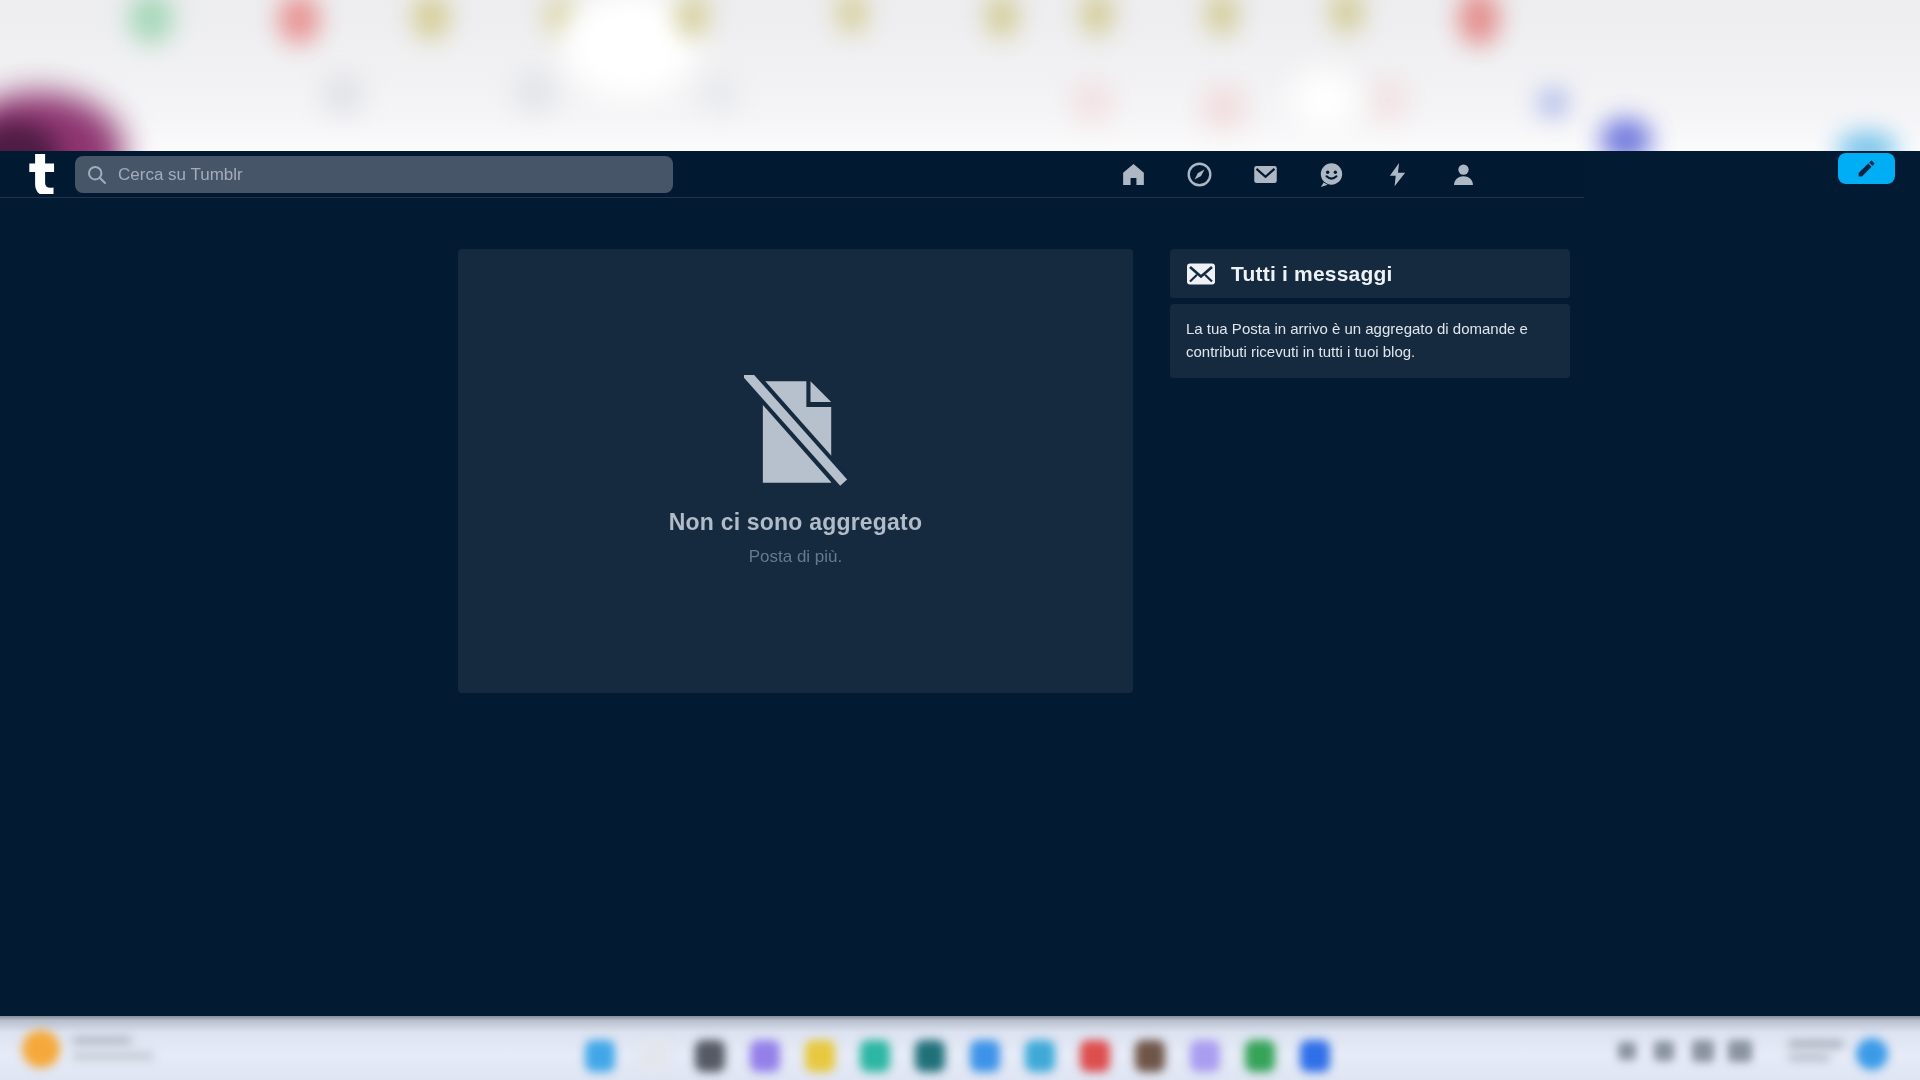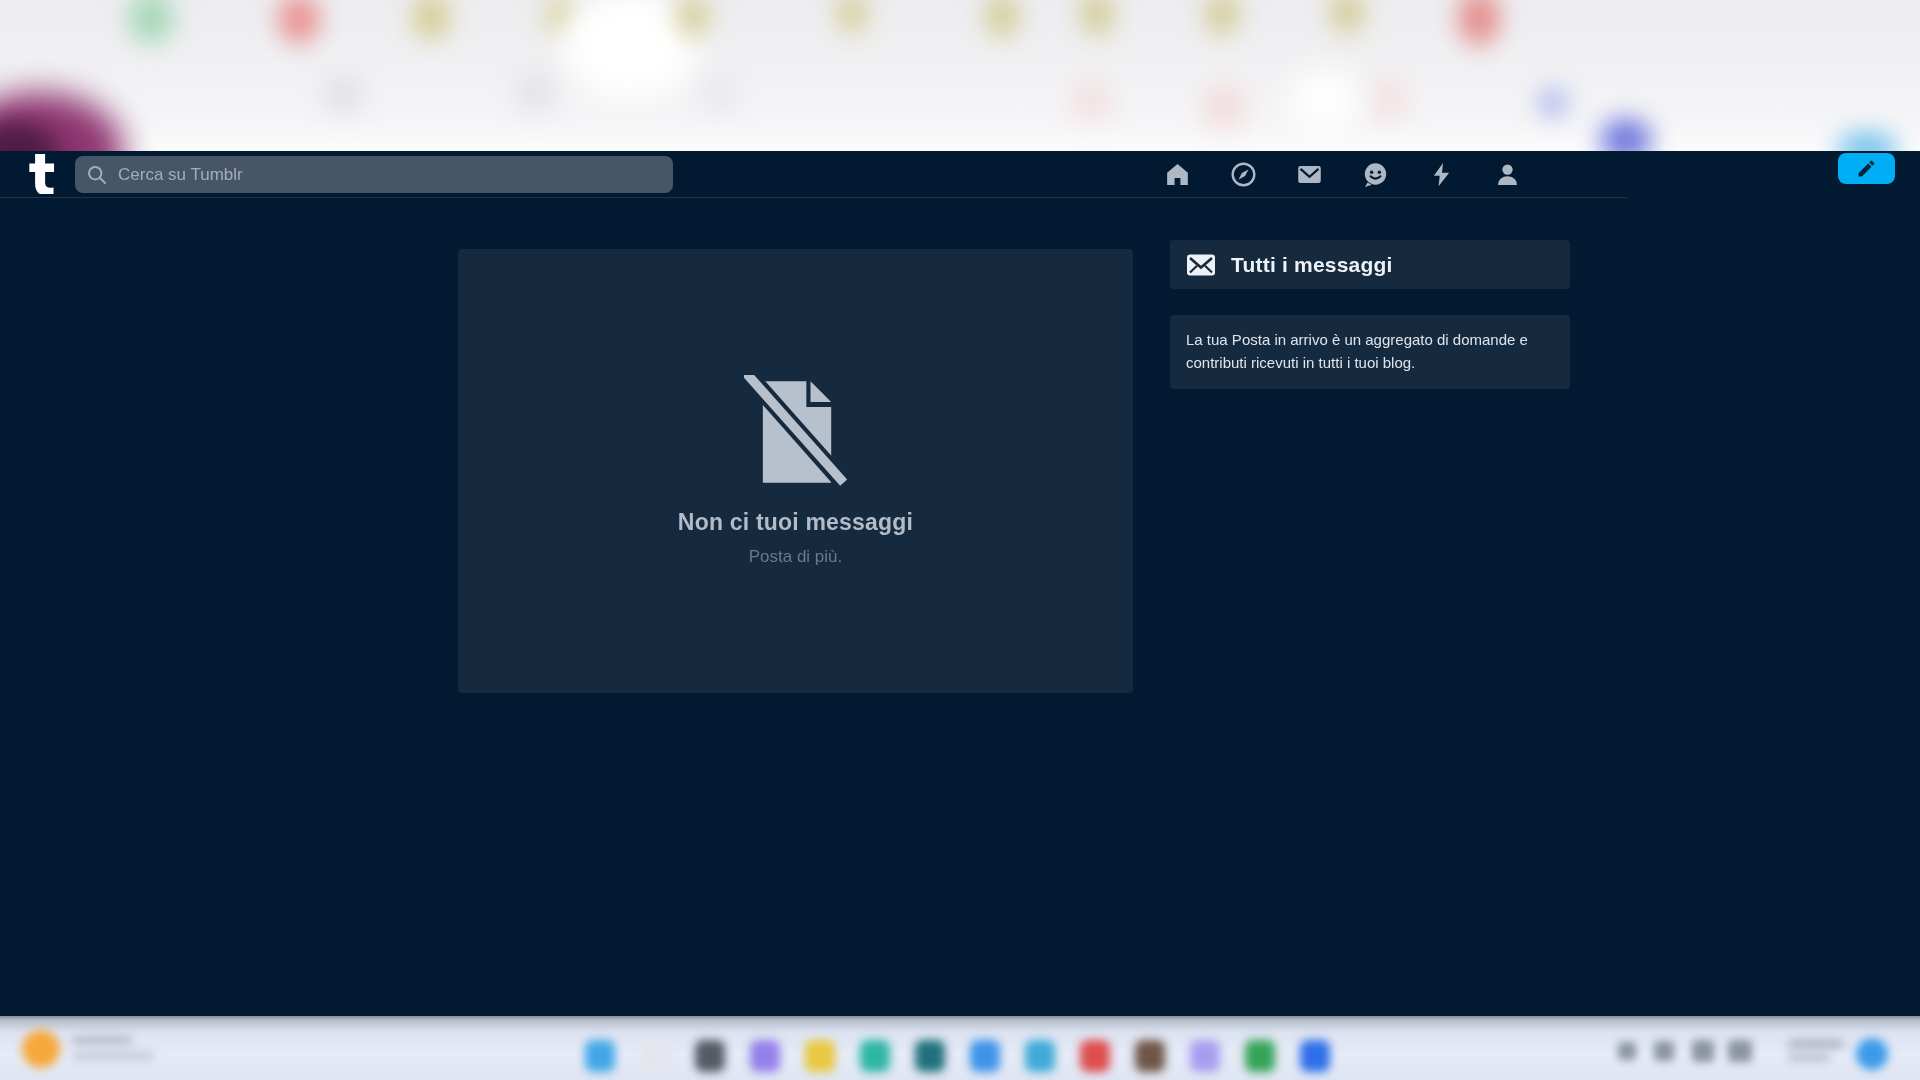--- a/index.html
+++ b/index.html
@@ -13,21 +13,21 @@
     position:absolute;left:0;top:0;width:1920px;height:151px;
     background:linear-gradient(180deg,#ededf0 0%,#f1f1f3 45%,#f5f5f7 78%,#fbfbfc 100%);
     overflow:hidden;
   }
   .blob{position:absolute;border-radius:50%;filter:blur(12px);}
   .blob.soft{filter:blur(16px);}
   
   .navbar{
     position:absolute;left:0;top:151px;width:1584px;height:46px;
     background:#021a31;border-bottom:1px solid #223349;
-    display:flex;align-items:center;padding-left:44px;
+    display:flex;align-items:center;
   }
   .logo{
     position:absolute;left:26px;top:3px;width:34px;height:40px;
     color:#ffffff;cursor:pointer;
   }
   .searchbar{
     position:absolute;left:75px;top:5px;width:598px;height:37px;
     background:#475569;border-radius:8px;
     display:flex;align-items:center;padding:0 12px;box-sizing:border-box;gap:9px;
   }
@@ -60,28 +60,28 @@
     background:#15293f;border-radius:4px;
     display:flex;flex-direction:column;align-items:center;
     padding-top:126px;box-sizing:border-box;
   }
   .empty-title{
     margin-top:18px;font-size:23px;font-weight:bold;color:#b2bcc9;letter-spacing:.2px;
   }
   .empty-sub{
     margin-top:11px;font-size:17px;color:#68798f;cursor:pointer;
   }
-  .side{position:absolute;left:1170px;top:42px;width:400px;}
+  .side{position:absolute;left:1170px;top:51px;width:400px;}
   .side-header{
     height:49px;background:#15293f;border-radius:4px;
     display:flex;align-items:center;padding:0 16px;box-sizing:border-box;gap:15px;
   }
   .side-header .title{font-size:21px;font-weight:bold;color:#eef1f5;letter-spacing:.2px;}
   .side-info{
-    margin-top:26px;background:#15293f;border-radius:4px;
+    margin-top:6px;background:#15293f;border-radius:4px;
     padding:13px 16px 15px 16px;box-sizing:border-box;
     font-size:15px;line-height:23px;color:#dfe5ec;
   }
   
   .taskbar{
     position:absolute;left:0;top:1016px;width:1920px;height:64px;
     background:linear-gradient(180deg,#878d96 0%,#b8bfcd 7%,#dde3f1 26%,#e6ebf7 60%,#dfe5f3 100%);
     overflow:hidden;
   }
   .tb-blur{position:absolute;filter:blur(5px);border-radius:8px;}
@@ -185,21 +185,21 @@
 
 <div class="content">
 
   <div class="empty-panel">
     <svg width="104" height="116" viewBox="0 0 100 112">
       <path fill="#b7c1ce" d="M18 6 H60 V31 H84 V104 H18 Z"></path>
       <path fill="#b7c1ce" d="M64 6 L84 26 H64 Z"></path>
       <line x1="2" y1="-2" x2="94" y2="102" stroke="#15293f" stroke-width="17"></line>
       <line x1="0" y1="-4" x2="96" y2="104" stroke="#b7c1ce" stroke-width="9"></line>
     </svg>
-    <div class="empty-title">Non ci tuoi messaggi</div>
+    <div class="empty-title">Non ci sono aggregato</div>
     <div class="empty-sub">Posta di più.</div>
   </div>
 
   <div class="side">
     <div class="side-header">
       <svg width="30" height="24" viewBox="0 0 30 24">
         <rect x="1" y="1.5" width="28" height="21" rx="3" fill="#eef1f5"></rect>
         <polyline points="4,5 15,14.5 26,5" fill="none" stroke="#15293f" stroke-width="2.6"></polyline>
         <line x1="4" y1="19.5" x2="11" y2="12.8" stroke="#15293f" stroke-width="2.2"></line>
         <line x1="26" y1="19.5" x2="19" y2="12.8" stroke="#15293f" stroke-width="2.2"></line>

